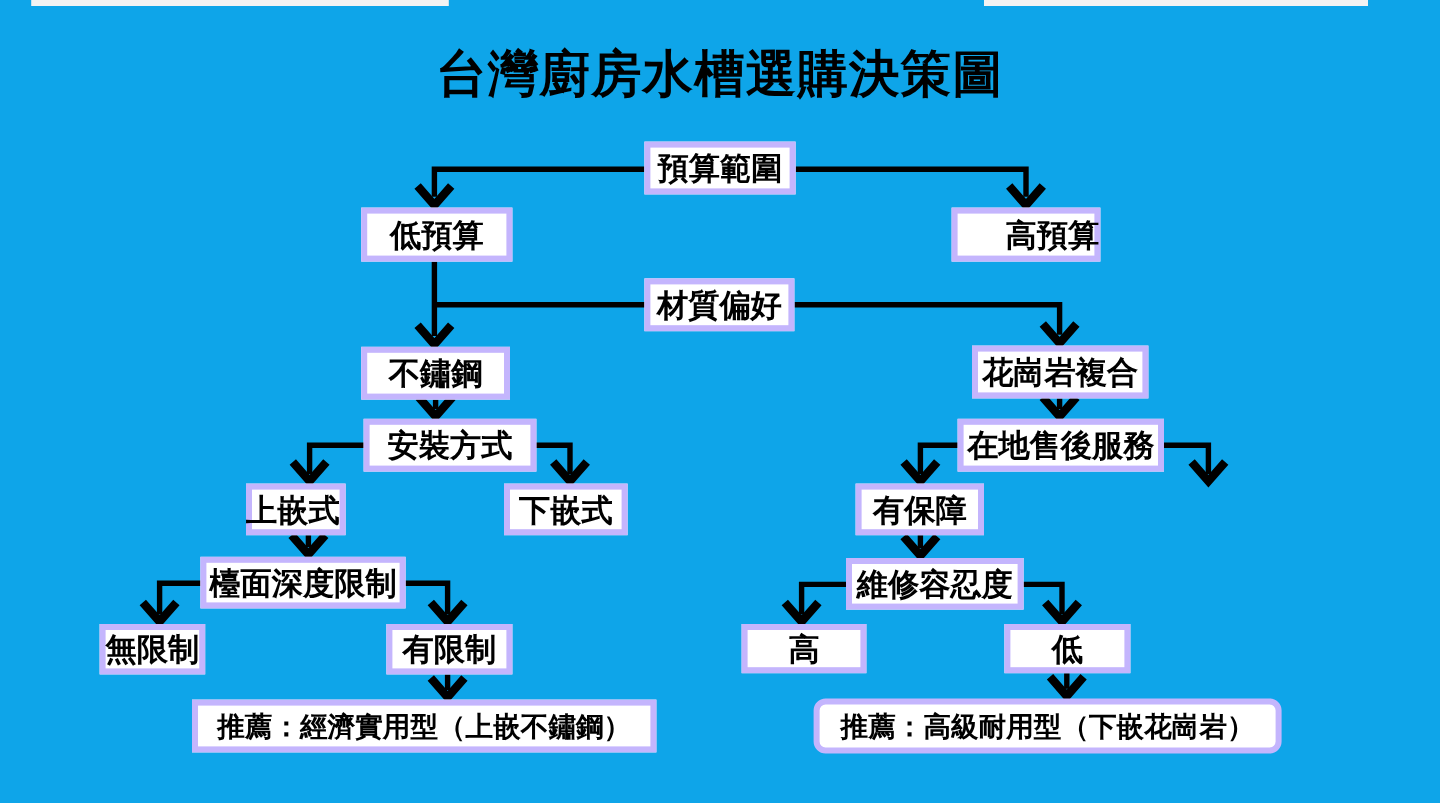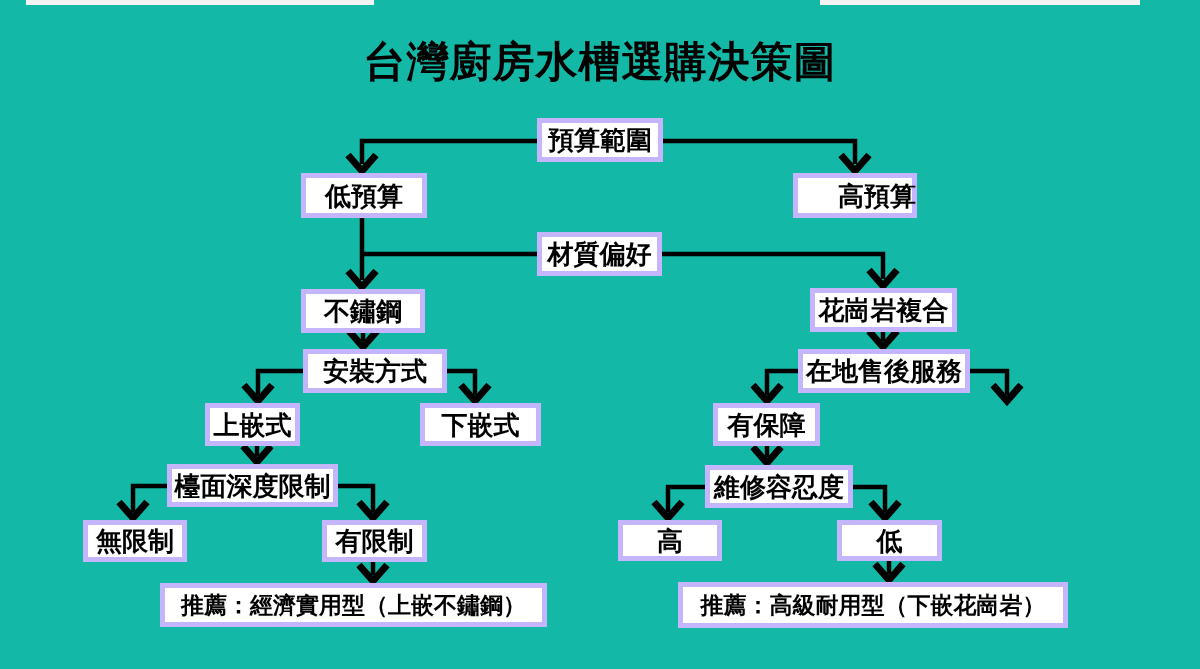--- a/index.html
+++ b/index.html
@@ -1,17 +1,17 @@
 <!DOCTYPE html>
 <html><head>
 <meta charset="utf-8">
 <style>
   html,body{margin:0;padding:0;background:#ffffff;}
   .stage{
-    position:relative;width:1200px;height:669px;background:#14b8a6;
+    position:relative;width:1200px;height:669px;background:#0ea5e9;
     font-family:"Liberation Sans", sans-serif;color:#000;overflow:hidden;
   }
   .page-title{
     position:absolute;left:0;top:34px;width:1200px;text-align:center;
     font-size:42px;font-weight:bold;letter-spacing:1px;color:#000;margin:0;
   }
   .node{
     position:absolute;box-sizing:border-box;border:5px solid #c4b5fd;background:#fff;
     display:flex;align-items:center;justify-content:center;
     font-weight:bold;font-size:26px;line-height:1;white-space:nowrap;color:#000;
@@ -107,47 +107,47 @@
   </div>
   <div class="node" style="left:810px;top:288px;width:147px;height:44px;">
     <span>花崗岩複合</span>
   </div>
   <div class="node" style="left:303px;top:349px;width:144px;height:44px;">
     <span>安裝方式</span>
   </div>
   <div class="node" style="left:798px;top:349px;width:172px;height:44px;">
     <span>在地售後服務</span>
   </div>
-  <div class="node" style="left:205px;top:403px;width:95px;height:43px;">
+  <div class="node" style="left:205px;top:403px;width:83px;height:43px;justify-content:flex-end;">
     <span>上嵌式</span>
   </div>
-  <div class="node" style="left:420px;top:403px;width:121px;height:43px;">
+  <div class="node" style="left:420px;top:403px;width:103px;height:43px;">
     <span>下嵌式</span>
   </div>
   <div class="node" style="left:713px;top:403px;width:107px;height:43px;">
     <span>有保障</span>
   </div>
   <div class="node" style="left:167px;top:464px;width:171px;height:43px;justify-content:center;">
     <span>檯面深度限制</span>
   </div>
   <div class="node" style="left:705px;top:465px;width:148px;height:43px;">
     <span>維修容忍度</span>
   </div>
-  <div class="node" style="left:83px;top:520px;width:104px;height:42px;">
+  <div class="node" style="left:83px;top:520px;width:88px;height:42px;">
     <span>無限制</span>
   </div>
   <div class="node" style="left:322px;top:520px;width:105px;height:42px;">
     <span>有限制</span>
   </div>
   <div class="node" style="left:618px;top:520px;width:104px;height:41px;">
     <span>高</span>
   </div>
   <div class="node" style="left:837px;top:520px;width:105px;height:41px;">
     <span>低</span>
   </div>
   <div class="node rec" style="left:160px;top:583px;width:387px;height:44px;">
     <span>推薦：經濟實用型（上嵌不鏽鋼）</span>
   </div>
-  <div class="node rec" style="left:678px;top:582px;width:390px;height:46px;">
+  <div class="node rec" style="left:678px;top:582px;width:390px;height:46px;border-radius:10px;">
     <span>推薦：高級耐用型（下嵌花崗岩）</span>
   </div>
 
 </div>
 
 </body></html>

